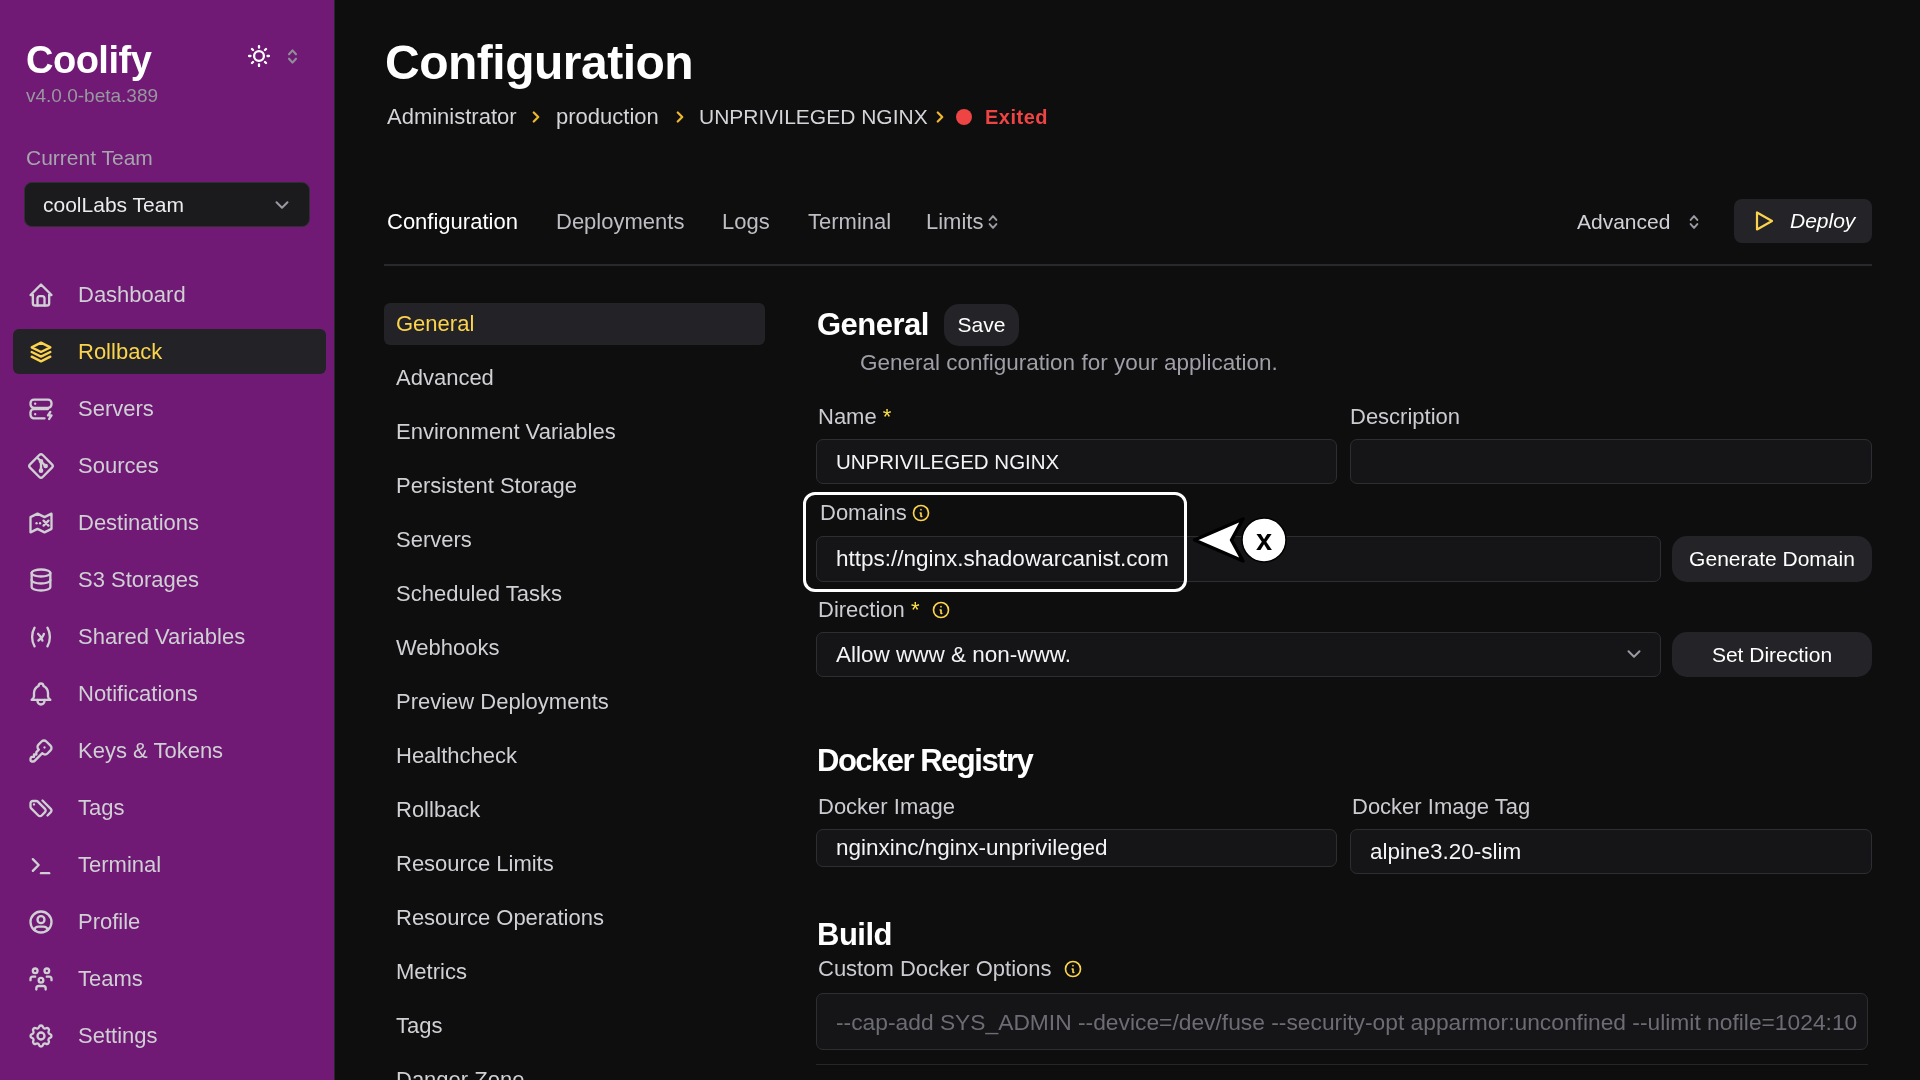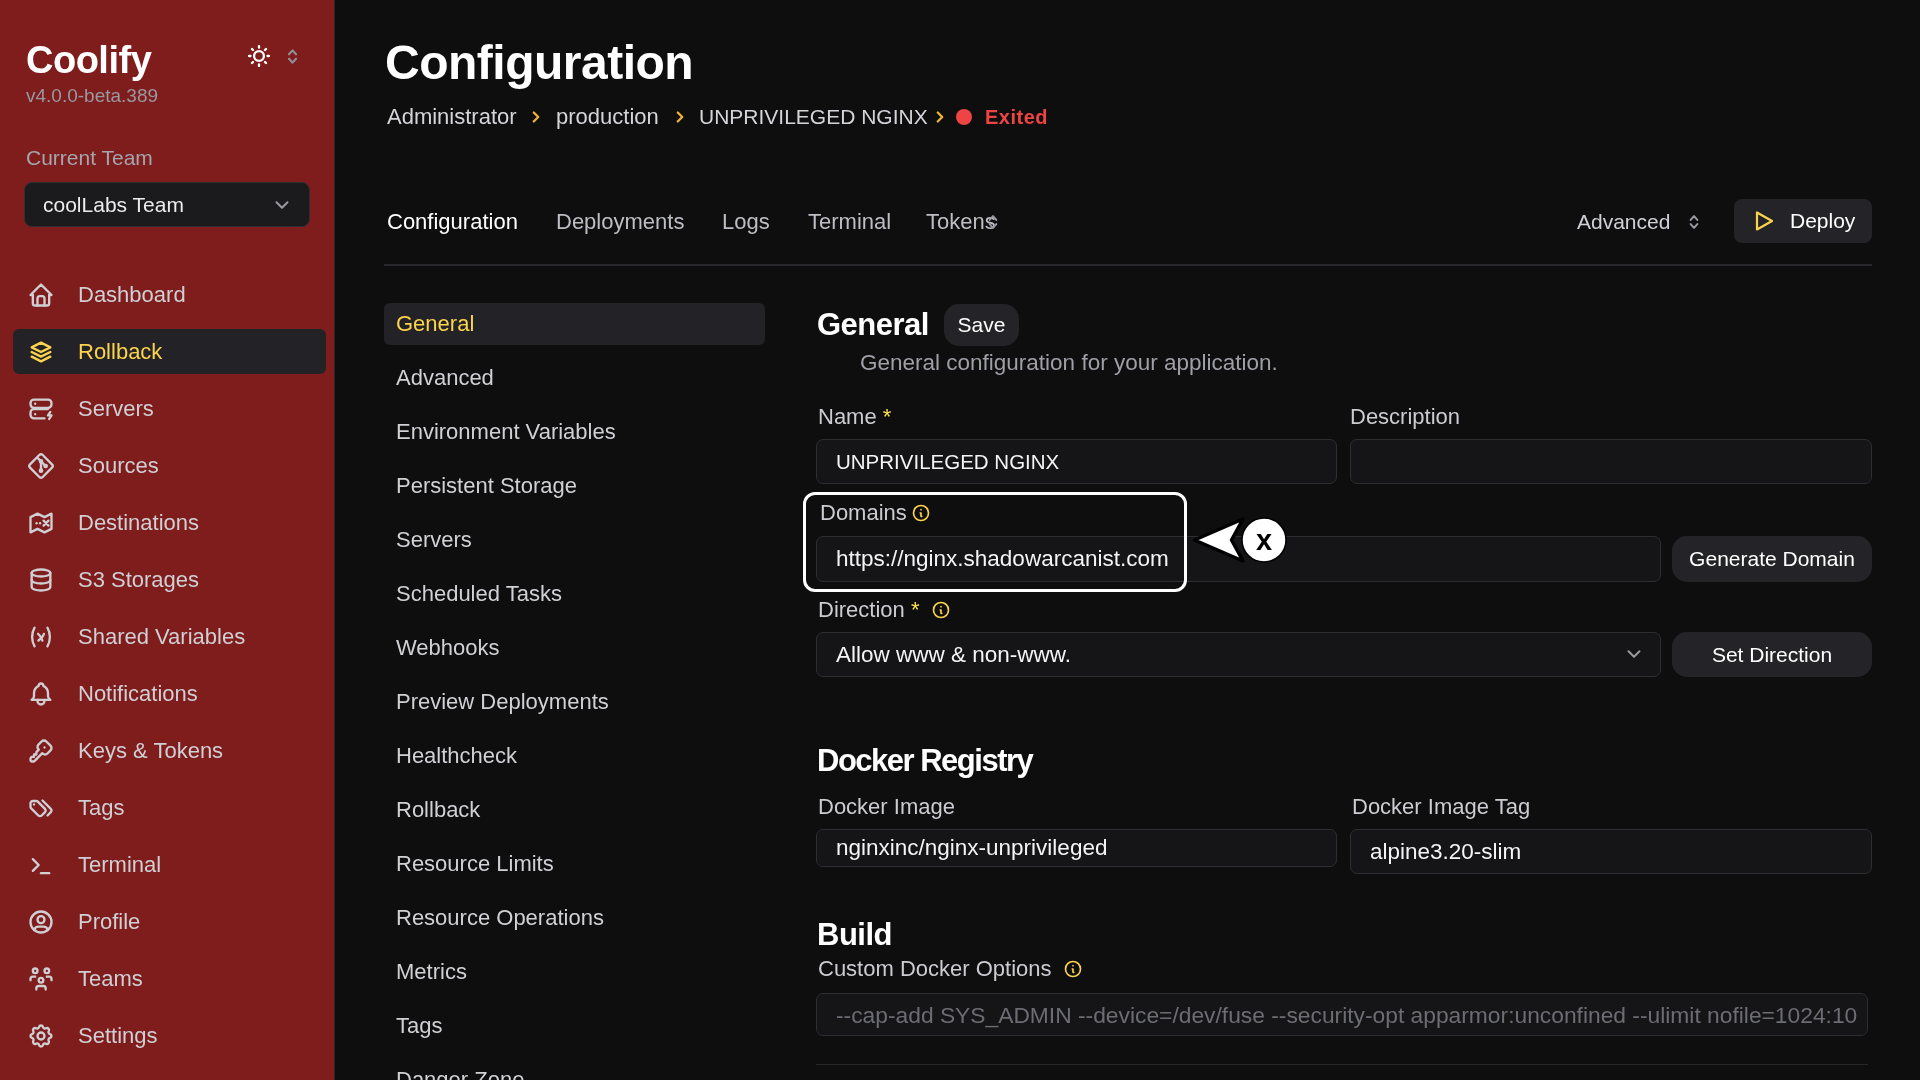--- a/index.html
+++ b/index.html
@@ -1,20 +1,20 @@
 <!DOCTYPE html>
 <html><head>
 <meta charset="utf-8">
 <style>
 * { margin:0; padding:0; box-sizing:border-box; }
 html,body { width:1920px; height:1080px; overflow:hidden; background:#0e0e0f; font-family:"Liberation Sans", sans-serif; }
 .abs { position:absolute; }
 #app { position:relative; width:1920px; height:1080px; background:#0e0e0f; color:#fff; }
 
-#sidebar { position:absolute; left:0; top:0; width:335px; height:1080px; background:#7f1d1d; border-right:1px solid #27272b; }
+#sidebar { position:absolute; left:0; top:0; width:335px; height:1080px; background:#701a75; border-right:1px solid #27272b; }
 .logo { position:absolute; left:26px; top:39px; font-size:38px; font-weight:bold; color:#fff; letter-spacing:-0.5px; }
 .version { position:absolute; left:26px; top:85px; font-size:19px; color:#98989f; }
 .curteam { position:absolute; left:26px; top:146px; font-size:21px; color:#a5a5ad; }
 .teamsel { position:absolute; left:24px; top:182px; width:286px; height:45px; background:#1b1b1e; border:1px solid #2f2f33; border-radius:8px; }
 .teamsel span { position:absolute; left:18px; top:50%; transform:translateY(-50%); font-size:21px; color:#ececf0;text-align:right; }
 .teamsel svg { position:absolute; right:16px; top:50%; transform:translateY(-50%); color:#9a9aa2; }
 .nav { position:absolute; left:13px; top:266px; width:313px; }
 .nav-item { position:relative; height:57px; color:#cfcfd4; }
 .nav-item .bg { position:absolute; left:0; top:6px; width:313px; height:45px; border-radius:6px; }
 .nav-item.active { color:#fcd34d; }
@@ -29,21 +29,21 @@
 .dot { position:absolute; width:16px; height:16px; border-radius:50%; background:#ee4444; top:0; transform:translateY(-50%); }
 .exited { position:absolute; top:0; transform:translateY(-50%); font-size:20px; font-weight:bold; color:#ee4444; letter-spacing:0.5px; }
 .tabs { position:absolute; left:387px; top:222px; }
 .tab { position:absolute; top:0; transform:translateY(-50%); font-size:22px; color:#bdbdc4; white-space:nowrap; }
 .tab.on { color:#fff; }
 .advanced { position:absolute; left:1577px; top:222px; }
 .advanced span { position:absolute; top:0; transform:translateY(-50%); font-size:21px; color:#d0d0d6; }
 .advanced svg { position:absolute; left:107px; top:0; transform:translateY(-50%); color:#9a9aa2; }
 .deploy { position:absolute; left:1734px; top:199px; width:138px; height:44px; background:#242428; border-radius:8px; }
 .deploy svg { position:absolute; left:19px; top:50%; transform:translateY(-50%); color:#fcd34d; }
-.deploy span { position:absolute; left:56px; top:50%; transform:translateY(-50%); font-size:21px; color:#fff; }
+.deploy span { position:absolute; left:56px; top:50%; transform:translateY(-50%); font-size:21px; color:#fff;font-style:italic; }
 .divider { position:absolute; left:384px; top:264px; width:1488px; height:2px; background:#29292d; }
 
 .subnav { position:absolute; left:384px; top:297px; width:381px; }
 .sub-item { position:relative; height:54px; }
 .sub-item .bg { position:absolute; left:0; top:6px; width:381px; height:42px; border-radius:6px; }
 .sub-item span { position:absolute; left:12px; top:50%; transform:translateY(-50%); font-size:22px; color:#d0d0d5; }
 .sub-item.active .bg { background:#232327; }
 .sub-item.active span { color:#fcd34d; }
 
 .h2 { position:absolute; font-size:31px; line-height:1; font-weight:bold; letter-spacing:-0.5px; color:#fff; }
@@ -232,21 +232,21 @@
         <path d="M9 6l6 6l-6 6"></path>
       </svg>
   <div class="dot" style="left:569px"></div>
   <span class="exited" style="left:598px">Exited</span>
 </div>
 <div class="tabs">
   <span class="tab on" style="left:0">Configuration</span>
   <span class="tab" style="left:169px">Deployments</span>
   <span class="tab" style="left:335px">Logs</span>
   <span class="tab" style="left:421px">Terminal</span>
-  <span class="tab" style="left:539px">Tokens</span>
+  <span class="tab" style="left:539px">Limits</span>
   <svg class="abs" style="left:596px;top:0;transform:translateY(-50%);color:#9a9aa2" width="20" height="20" viewBox="0 0 24 24" fill="none" stroke="currentColor" stroke-width="2.4" stroke-linecap="round" stroke-linejoin="round">
         <path d="M8 9.5l4-4.5l4 4.5"></path>
         <path d="M16 14.5l-4 4.5l-4-4.5"></path>
       </svg>
 </div>
 <div class="advanced">
       <span style="left:0">Advanced</span>
   <svg width="20" height="20" viewBox="0 0 24 24" fill="none" stroke="currentColor" stroke-width="2.4" stroke-linecap="round" stroke-linejoin="round">
         <path d="M8 9.5l4-4.5l4 4.5"></path>
         <path d="M16 14.5l-4 4.5l-4-4.5"></path>
@@ -381,17 +381,17 @@
       <span>alpine3.20-slim</span>
     </div>
 
 <div class="h2" style="left:817px;top:919px">Build</div>
 <div class="label" style="left:818px;top:969px">Custom Docker Options</div>
 <svg class="ii" style="left:1063px;top:969px" width="20" height="20" viewBox="0 0 24 24" fill="none" stroke="currentColor" stroke-width="2" stroke-linecap="round" stroke-linejoin="round">
       <circle cx="12" cy="12" r="9"></circle>
       <path d="M12 8h.01"></path>
       <path d="M11 12h1v4h1"></path>
     </svg>
-<div class="input" style="left:816px;top:993px;width:1052px;height:43px">
+<div class="input" style="left:816px;top:993px;width:1052px;height:57px">
       <span class="ph" style="font-size:22.8px">--cap-add SYS_ADMIN --device=/dev/fuse --security-opt apparmor:unconfined --ulimit nofile=1024:10</span>
     </div>
 <div class="abs" style="left:816px;top:1064px;width:1052px;height:1px;background:#27272b"></div>
 </div>
 
 </body></html>

